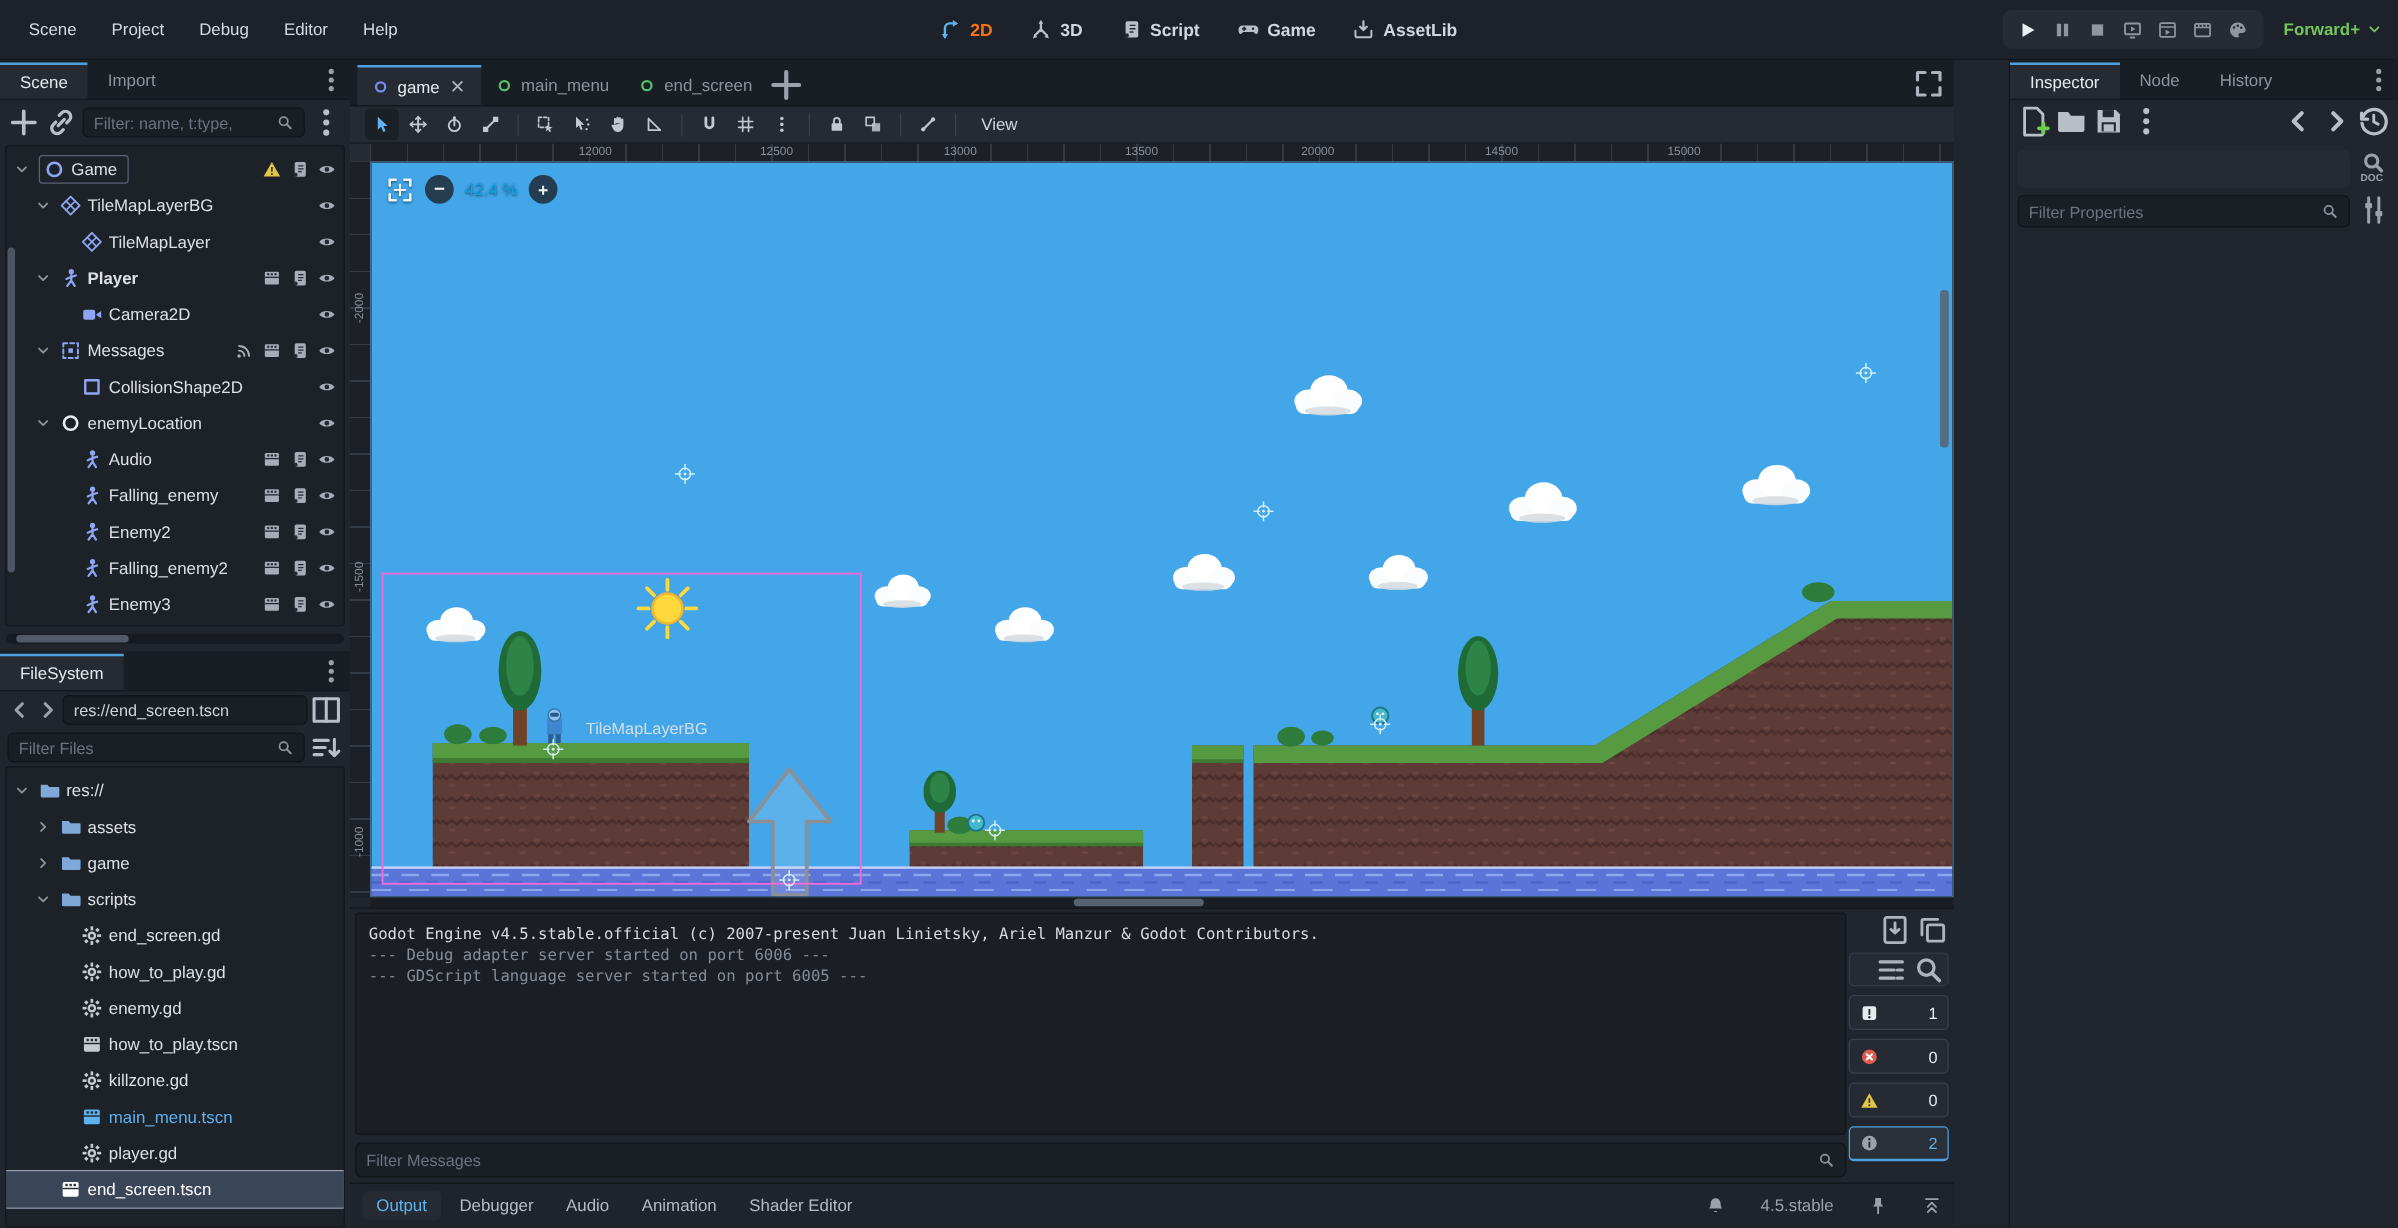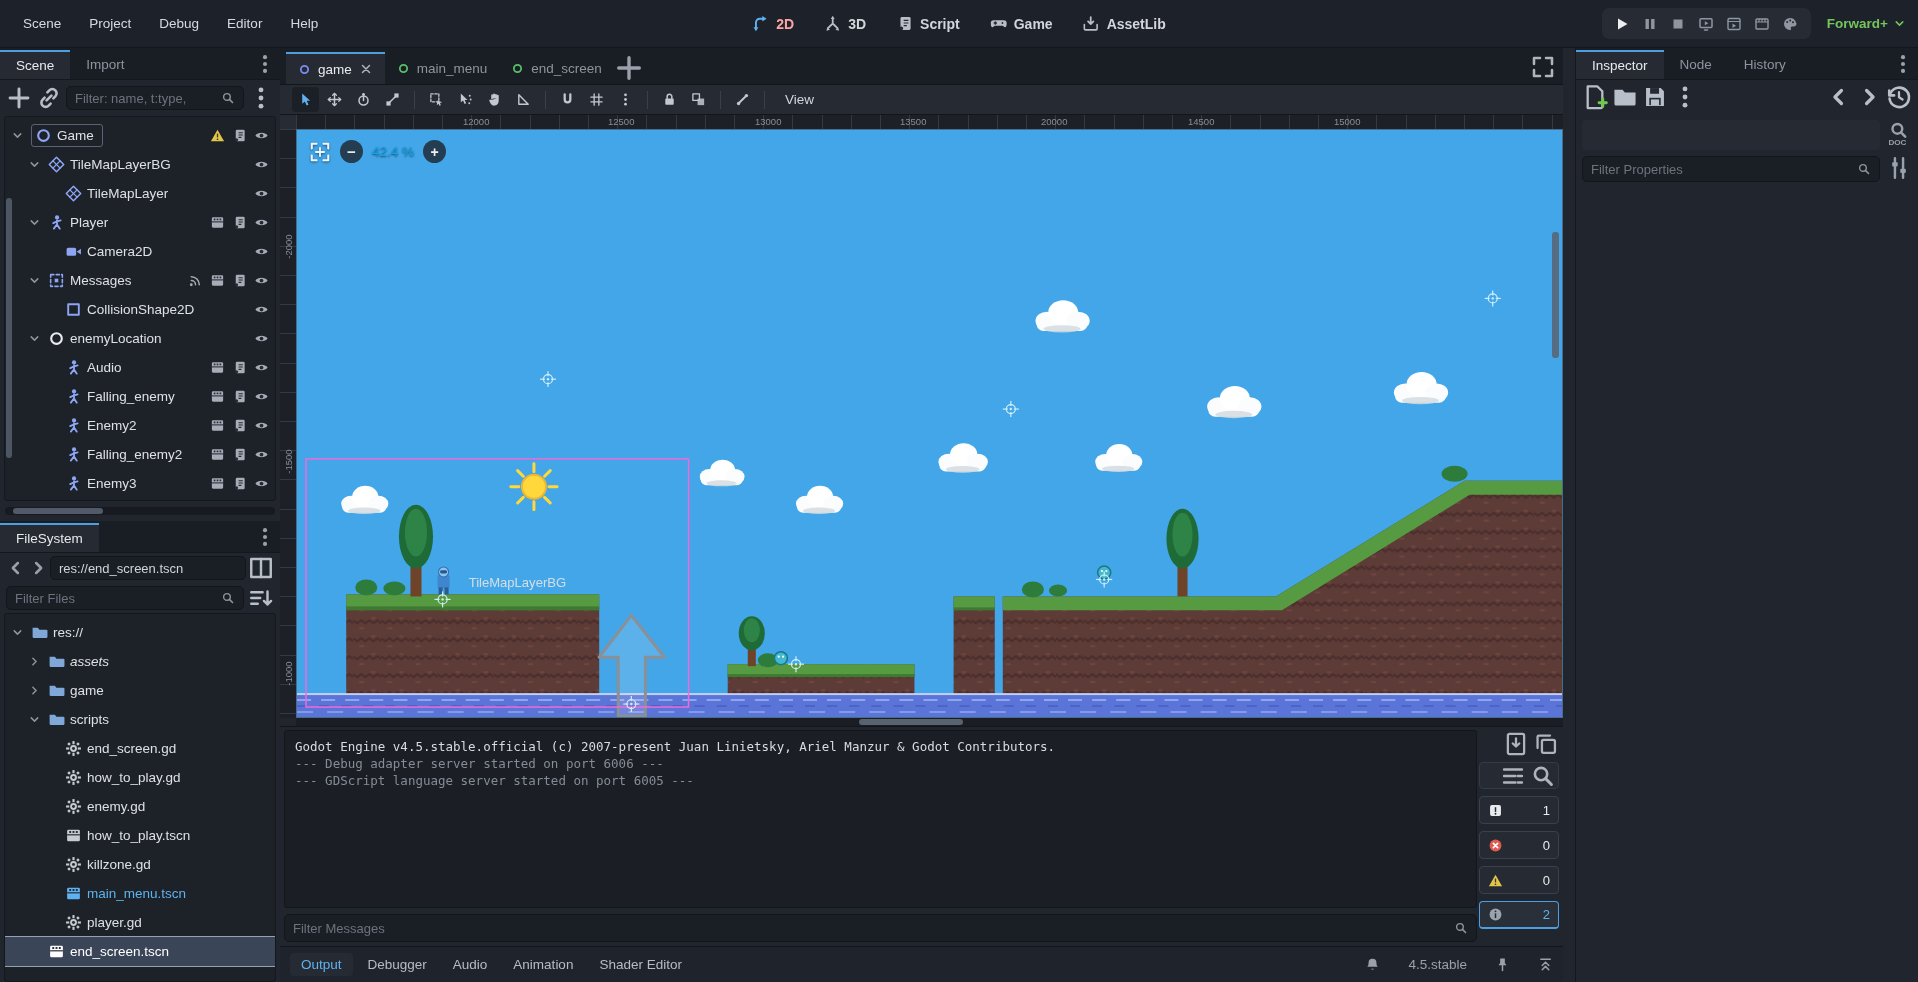--- a/index.html
+++ b/index.html
@@ -8,21 +8,21 @@
 .app{position:absolute;inset:0;background:#21262e}
 .ic{display:inline-flex;align-items:center;justify-content:center;width:16px;height:16px;flex:none}
 .ic svg{width:100%;height:100%;display:block}
 
 .menubar{position:absolute;left:0;top:0;right:0;height:48px;background:#1d212a;border-bottom:1px solid #13161b;display:flex;align-items:center;z-index:20}
 .menus{display:flex;padding-left:10px;gap:2px}
 .menu-item{padding:5px 13px;color:#d6dae0;border-radius:4px;cursor:default}
 .switcher{position:absolute;left:50%;top:0;height:100%;transform:translateX(-50%);display:flex;align-items:center;gap:30px}
 .sw-item{display:flex;gap:7px;align-items:center;color:#d2d6dc;font-weight:bold;font-size:14px}
 .sw-item .ic{color:#b9bfc7;width:17px;height:17px}
-.sw-item.active{color:#fca5a5}.sw-item.active .ic{color:#5fb2f0}
+.sw-item.active{color:#f97316}.sw-item.active .ic{color:#5fb2f0}
 .mb-right{position:absolute;right:12px;top:0;height:100%;display:flex;align-items:center;gap:16px}
 .playback{display:flex;align-items:center;gap:5px;background:#262b34;border-radius:7px;padding:4px 9px}
 .pb-btn{width:23px;height:23px;display:flex;align-items:center;justify-content:center;color:#8f96a0}
 .pb-btn.active{color:#eceff2}
 .renderer{display:flex;align-items:center;gap:5px;color:#74c65c;font-weight:bold}
 .renderer .ic{color:#74c65c;width:13px;height:13px}
 
 .tabbar{height:32px;background:#191d24;display:flex;align-items:flex-end;position:relative;border-bottom:1px solid #14171d}
 .dtab{height:29px;padding:0 16px;display:flex;align-items:center;color:#8d949e;position:relative}
 .dtab.active{background:#262b33;color:#e6e9ed;border-top:2px solid #4d9fe0}
@@ -101,21 +101,21 @@
 .badge .cnt{color:#e8ebef;font-size:13px}
 .badge.active{border-color:#4d9fe0;border-bottom:2px solid #4d9fe0;background:#2a303a}
 .badge.active .cnt{color:#5fb2f0}
 .fmsg{position:absolute;left:4px;right:86px;top:187px;height:28px}
 .outbar{position:absolute;left:0;right:0;bottom:0;height:36px;background:#1f242c;border-top:1px solid #121519;display:flex;align-items:center;padding:0 10px;gap:4px}
 .obtab{padding:4px 11px;border-radius:4px;color:#b6bcc4}
 .obtab.active{color:#5fb2f0;background:#262b33}
 .outbar-right{margin-left:auto;display:flex;align-items:center;gap:28px;color:#9aa1ab}
 .outbar-right .ic{width:15px;height:15px}
 
-.right-dock{position:absolute;right:0;top:48px;width:343px;bottom:0;background:#21262e;border-left:1px solid #14171d}
+.right-dock{position:absolute;right:0;top:48px;width:311px;bottom:0;background:#21262e;border-left:1px solid #14171d}
 .insp-toolbar{height:34px;display:flex;align-items:center;padding:0 6px;gap:4px}
 .insp-toolbar .grow{flex:1}
 .insp-strip{position:absolute;left:6px;right:38px;top:72px;height:30px;background:#262b33;border-radius:4px}
 .insp-filter{position:absolute;left:6px;right:38px;top:108px;height:26px}
 .insp-side{position:absolute;right:3px;top:74px;width:32px;display:flex;flex-direction:column;gap:10px;align-items:center;color:#9aa1ab}
 .insp-side .sq-btn{color:#9aa1ab}
 </style>
 </head>
 <body>
 
@@ -374,21 +374,21 @@
             <span class="spacer"></span>
             <span class="badges">
               <span class="ic" style="width: 15px; height: 15px;">
                 <svg viewBox="0 0 16 16">
                   <path d="M1.5 8C4 4.2 12 4.2 14.5 8 12 11.8 4 11.8 1.5 8Z" fill="currentColor"></path>
                   <circle cx="8" cy="8" r="2" fill="#242932"></circle>
                 </svg>
               </span>
             </span>
           </div>
-          <div class="trow" style="padding-left: 23px;">
+          <div class="trow" style="padding-left: 23px; font-weight: bold;">
             <span class="arrow">
               <span class="ic" style="width: 13px; height: 13px;">
                 <svg viewBox="0 0 16 16">
                   <path d="M4 6l4 4 4-4" stroke="currentColor" fill="none" stroke-linecap="round" stroke-linejoin="round" stroke-width="1.8"></path>
                 </svg>
               </span>
             </span>
             <span class="ic nicon" style="width: 17px; height: 17px; color: rgb(141, 165, 243);">
               <svg viewBox="0 0 16 16">
                 <circle cx="8.5" cy="3.2" r="2" fill="currentColor"></circle>
@@ -773,21 +773,21 @@
               </span>
             </span>
             <span class="ic nicon" style="width: 17px; height: 17px; color: rgb(127, 167, 216);">
               <svg viewBox="0 0 16 16">
                 <path d="M1.5 3.5h5l1.4 1.8h6.6a1 1 0 0 1 1 1V12a1.2 1.2 0 0 1-1.2 1.2H2.7A1.2 1.2 0 0 1 1.5 12z" fill="currentColor"></path>
               </svg>
             </span>
             <span>res://</span>
             <span class="spacer"></span>
           </div>
-          <div class="trow" style="padding-left: 23px; font-style: italic;">
+          <div class="trow" style="padding-left: 23px;">
             <span class="arrow">
               <span class="ic" style="width: 13px; height: 13px;">
                 <svg viewBox="0 0 16 16">
                   <path d="M6 4l4 4-4 4" stroke="currentColor" fill="none" stroke-linecap="round" stroke-linejoin="round" stroke-width="1.8"></path>
                 </svg>
               </span>
             </span>
             <span class="ic nicon" style="width: 17px; height: 17px; color: rgb(127, 167, 216);">
               <svg viewBox="0 0 16 16">
                 <path d="M1.5 3.5h5l1.4 1.8h6.6a1 1 0 0 1 1 1V12a1.2 1.2 0 0 1-1.2 1.2H2.7A1.2 1.2 0 0 1 1.5 12z" fill="currentColor"></path>

